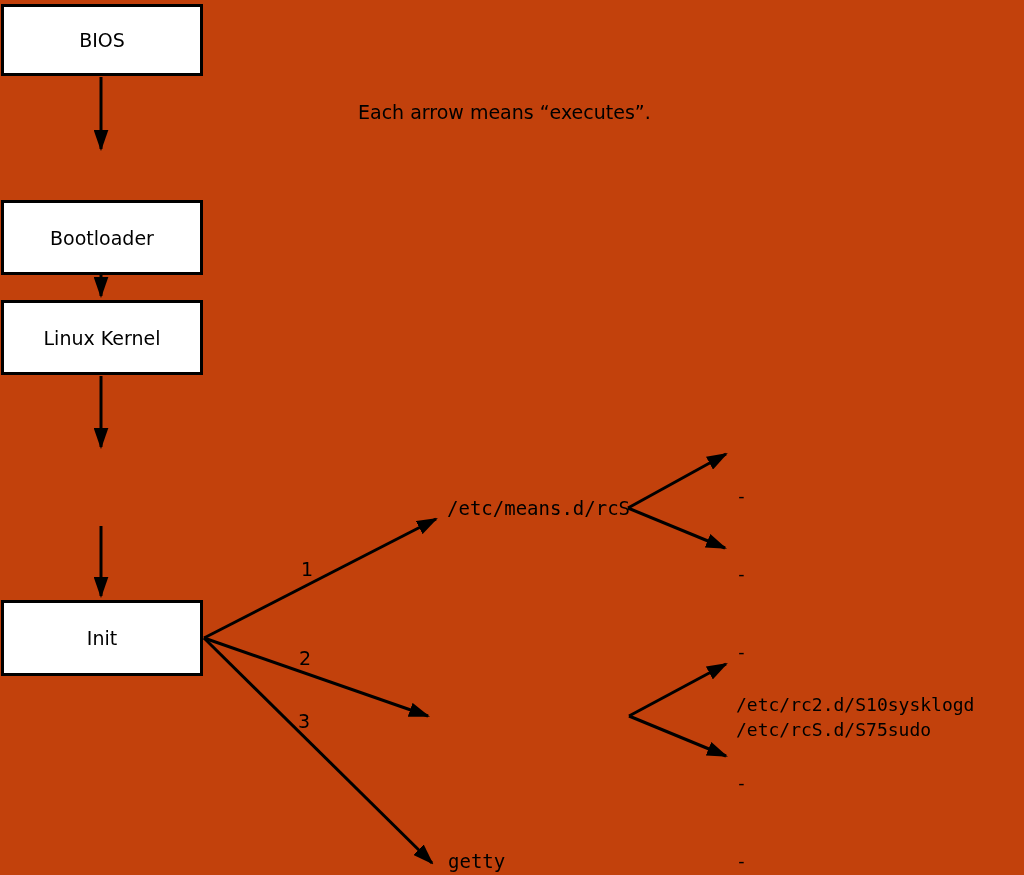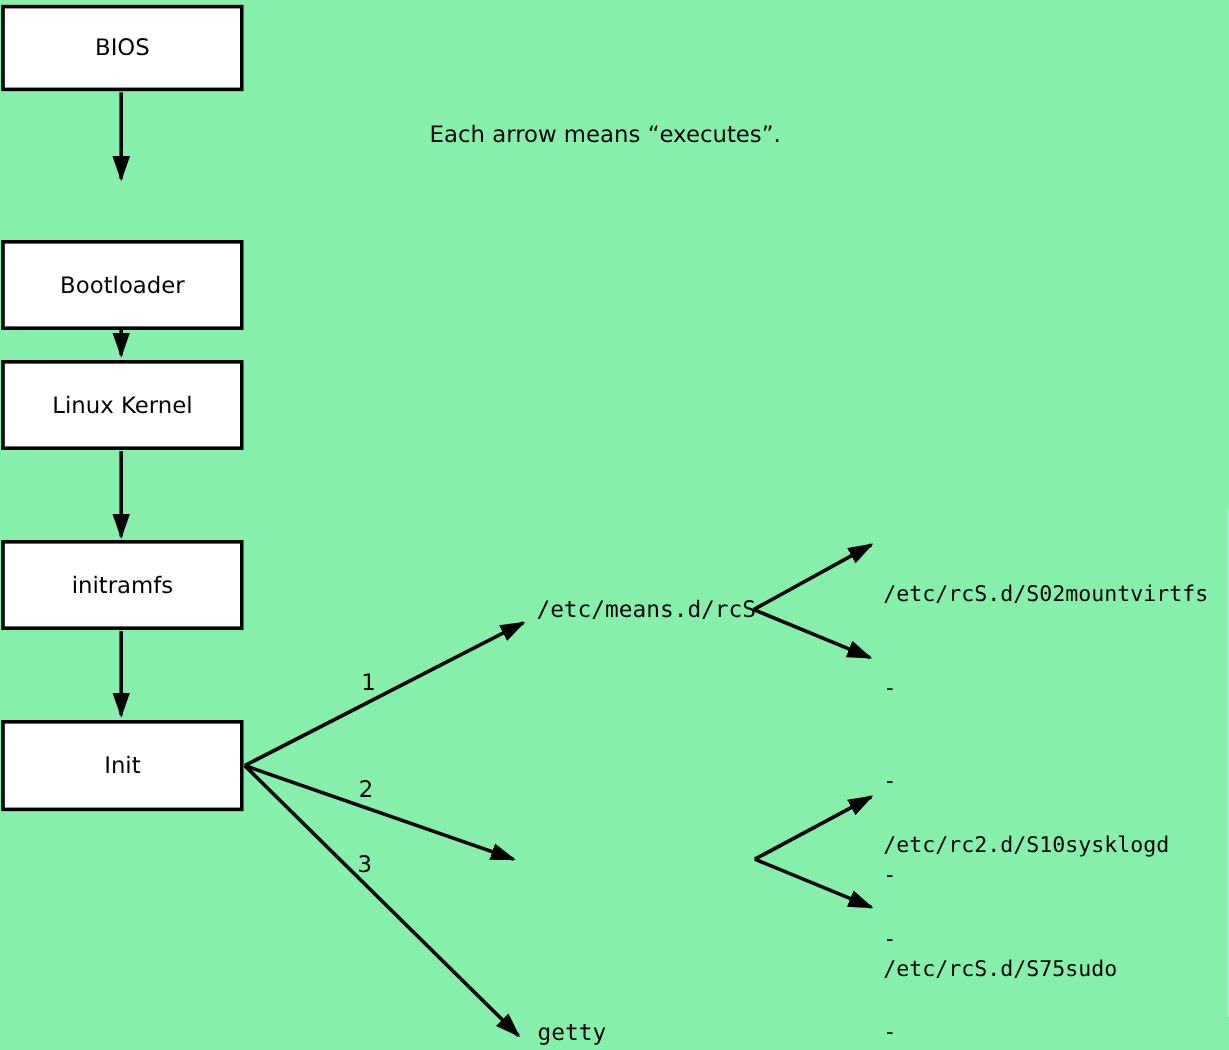--- a/index.html
+++ b/index.html
@@ -4,21 +4,21 @@
 <style>
   html, body {
     margin: 0;
     padding: 0;
     background: #ffffff;
   }
   .canvas {
     position: relative;
     width: 1024px;
     height: 875px;
-    background: #86efac;
+    background: #c2410c;
     color: #000000;
     font-family: "DejaVu Sans", sans-serif;
     overflow: hidden;
   }
   svg.wires {
     position: absolute;
     left: 0;
     top: 0;
   }
   svg.wires line {
@@ -88,34 +88,32 @@
     <line x1="628" y1="508" x2="726" y2="454" marker-end="url(#arrow)"></line>
     <line x1="628" y1="508" x2="725" y2="548" marker-end="url(#arrow)"></line>
 
     <line x1="629" y1="716" x2="726" y2="664" marker-end="url(#arrow)"></line>
     <line x1="629" y1="716" x2="726" y2="756" marker-end="url(#arrow)"></line>
   </svg>
 
   <div class="node" style="top:4px;height:72px;">BIOS</div>
   <div class="node" style="top:152px;height:75px;margin-top:48px;">Bootloader</div>
   <div class="node" style="top:300px;height:75px;">Linux Kernel</div>
-  <div class="node" style="top:450px;height:75px;">initramfs</div>
   <div class="node" style="top:600px;height:76px;">Init</div>
 
   <div class="caption" style="left:358px;top:101px;">Each arrow means “executes”.</div>
 
   <div class="branch-num" style="left:296px;top:558px;">1</div>
   <div class="branch-num" style="left:294px;top:647px;">2</div>
   <div class="branch-num" style="left:293px;top:710px;">3</div>
 
   <div class="exec-label mono" style="left:447px;top:495px;font-size:19px;">/etc/means.d/rcS</div>
   <div class="exec-label mono" style="left:448px;top:848px;font-size:19px;">getty</div>
 
   <div class="script-list mono" style="left:736px;top:431px;">
-    <div>/etc/rcS.d/S02mountvirtfs</div>
     <div>-</div>
     <div>-</div>
     <div>-</div>
     <div>/etc/rcS.d/S75sudo</div>
   </div>
 
   <div class="script-list mono" style="left:736px;top:640px;">
     <div>/etc/rc2.d/S10sysklogd</div>
     <div>-</div>
     <div>-</div>

